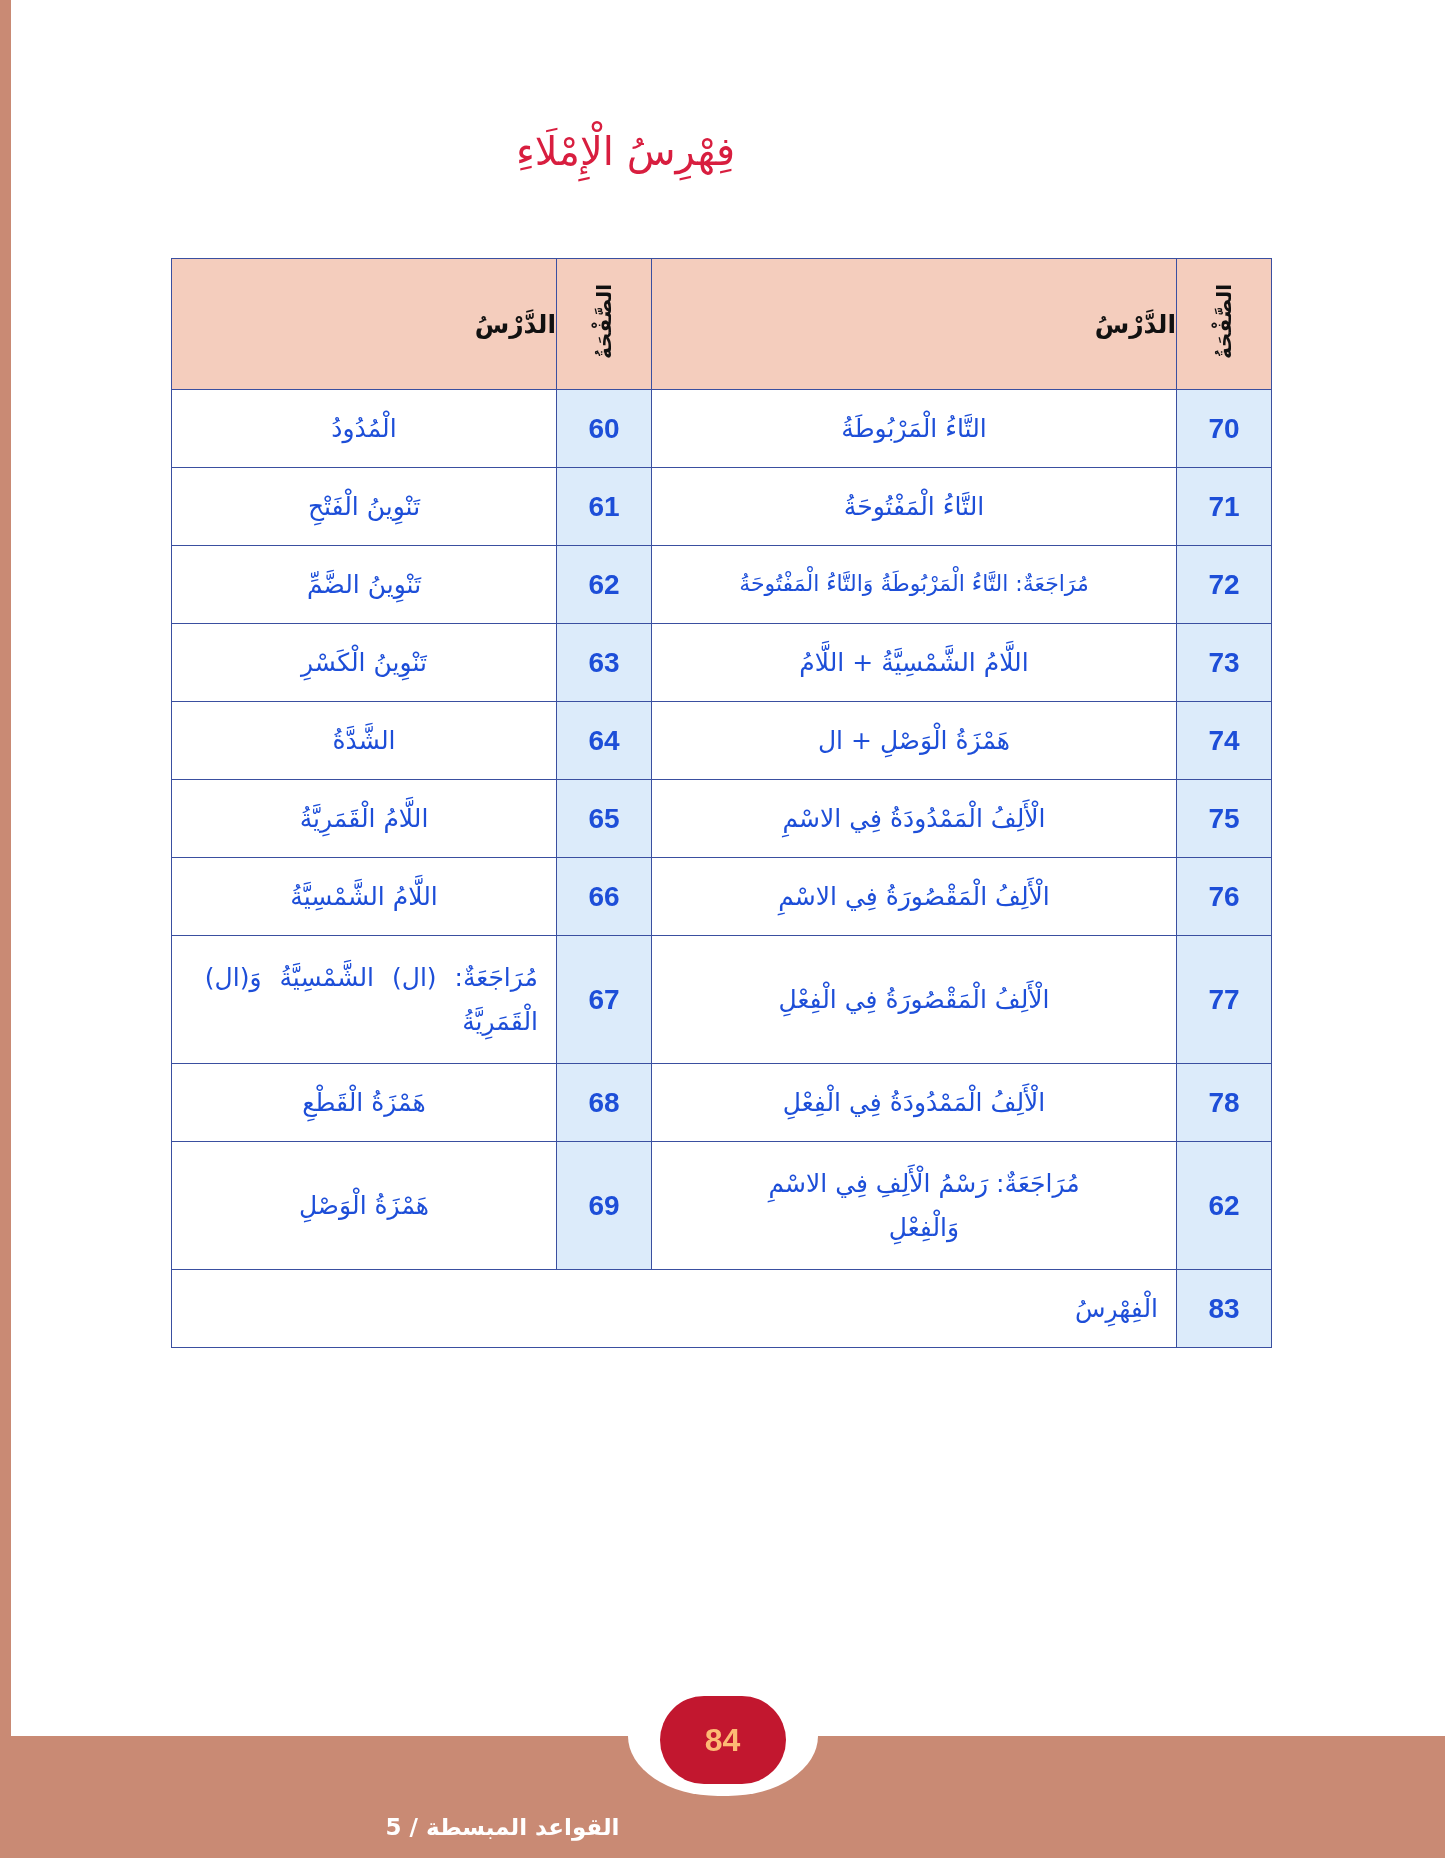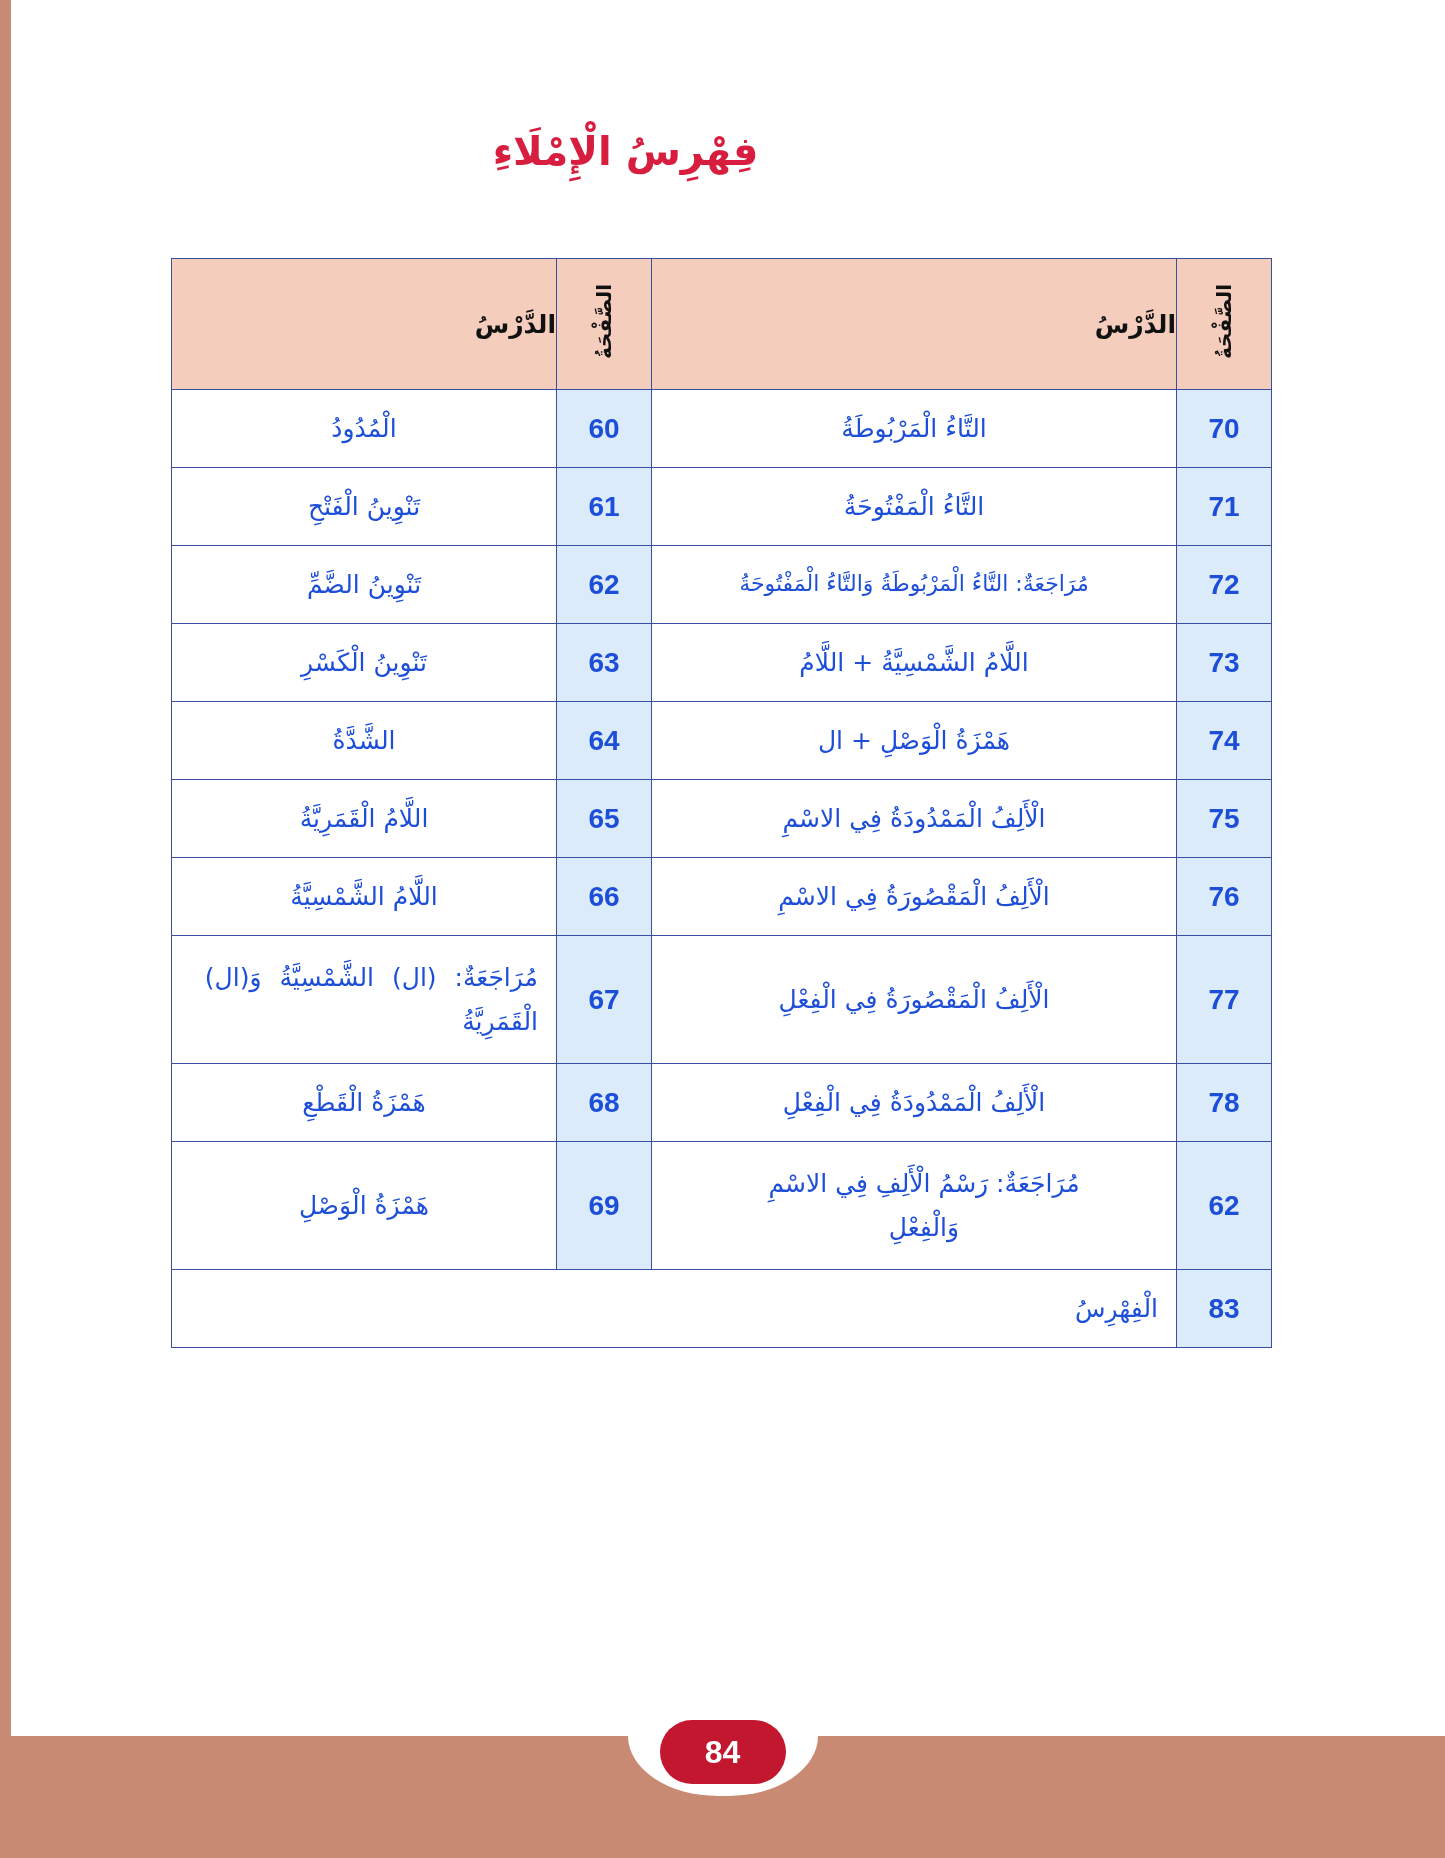--- a/index.html
+++ b/index.html
@@ -34,21 +34,21 @@
   }
 
   .title {
     position: absolute;
     top: 128px;
     left: 0;
     width: 1251px;
     text-align: center;
     color: #d81e3f;
     font-size: 40px;
-    font-weight: bold;
+    font-weight: normal;
     letter-spacing: 0;
   }
 
   .table-wrap {
     position: absolute;
     top: 258px;
     left: 172px;
     width: 1100px;
   }
 
@@ -139,24 +139,24 @@
     height: 80px;
     background: #ffffff;
     border-radius: 0 0 90px 90px / 0 0 60px 60px;
   }
   .page-badge {
     position: absolute;
     left: 50%;
     transform: translateX(-50%);
     bottom: 74px;
     width: 126px;
-    height: 64px;
+    height: 88px;
     background: #c2172f;
     border-radius: 62px;
-    color: #ffffff;
+    color: #fdba74;
     font-size: 32px;
     font-weight: bold;
     display: flex;
     align-items: center;
     justify-content: center;
     font-family: "Liberation Sans", sans-serif;
   }
   .footer-text {
     position: absolute;
     bottom: 18px;
@@ -270,14 +270,17 @@
           <td class="page-cell">83</td>
           <td class="lesson-cell" colspan="3">الْفِهْرِسُ</td>
         </tr>
       </tbody>
     </table>
   </div>
 
   <div class="footer-band"></div>
   <div class="footer-notch"></div>
   <div class="page-badge">84</div>
+  <div class="footer-text">
+    <span class="inner">القواعد المبسطة / 5</span>
+  </div>
 
 </div>
 
 </body></html>

